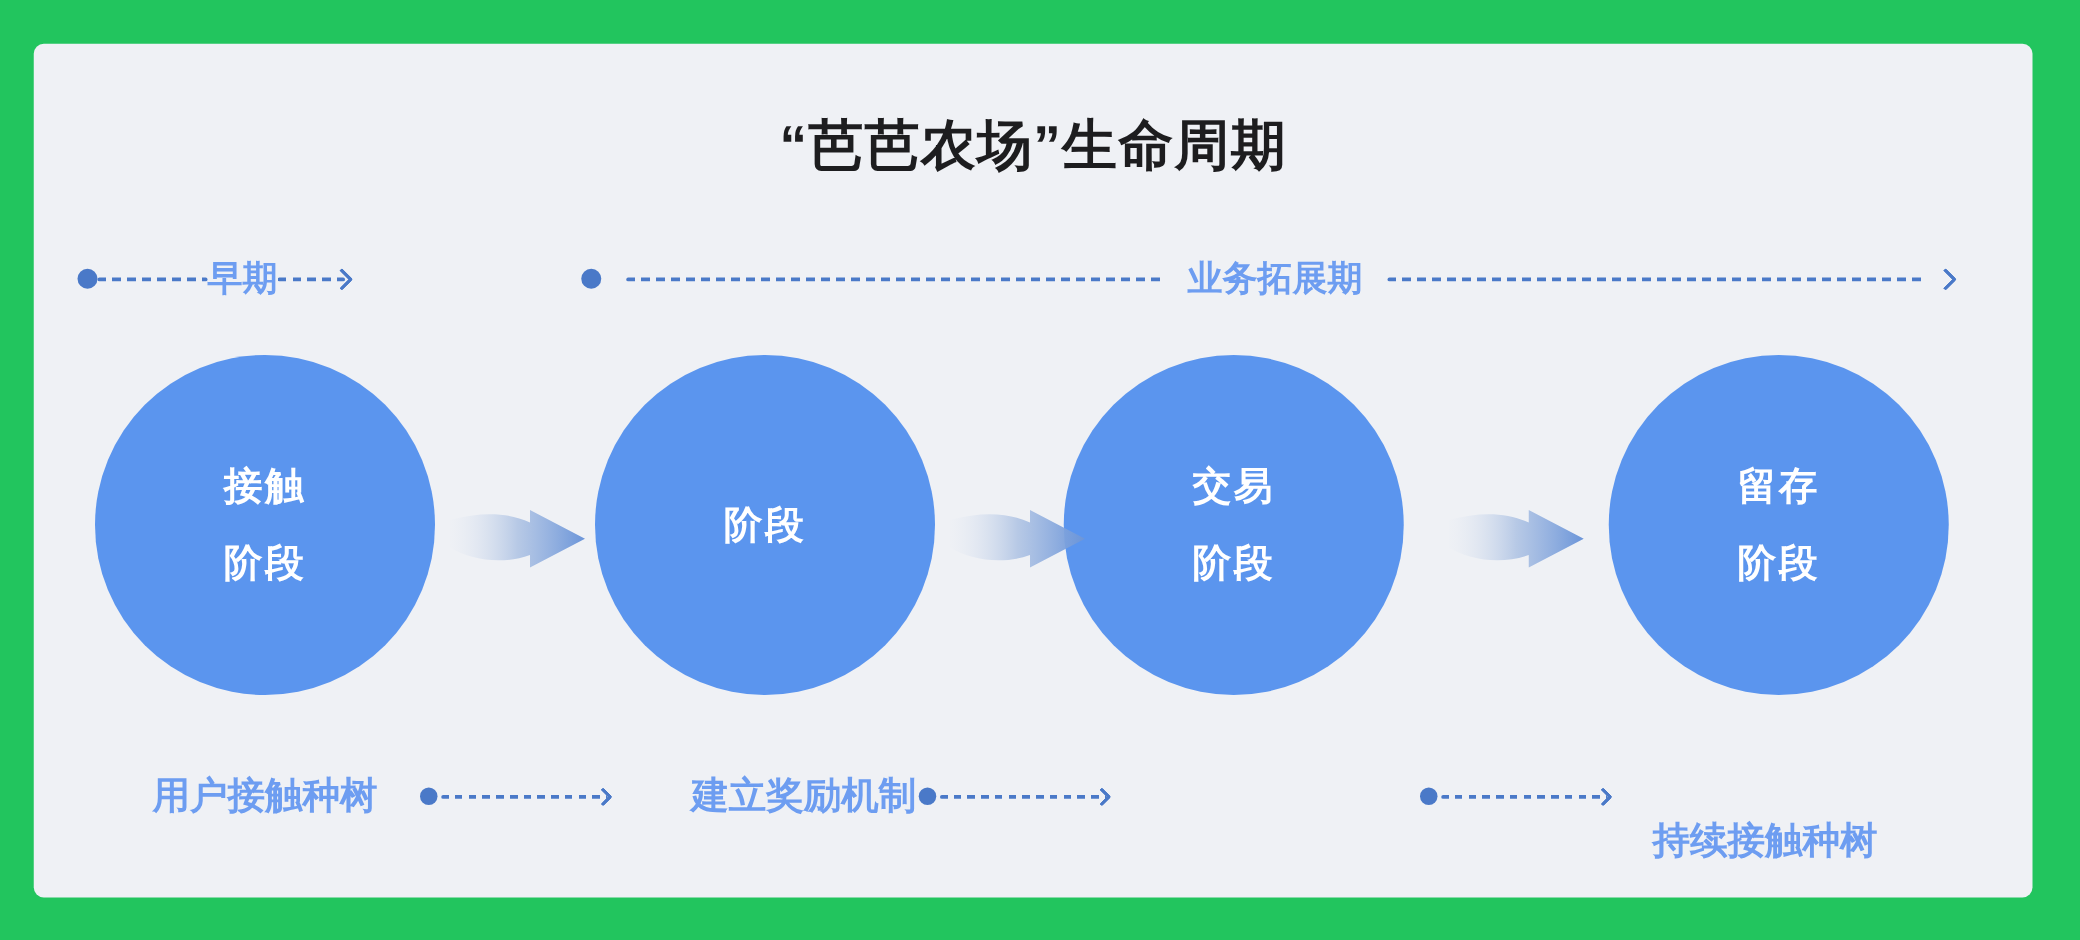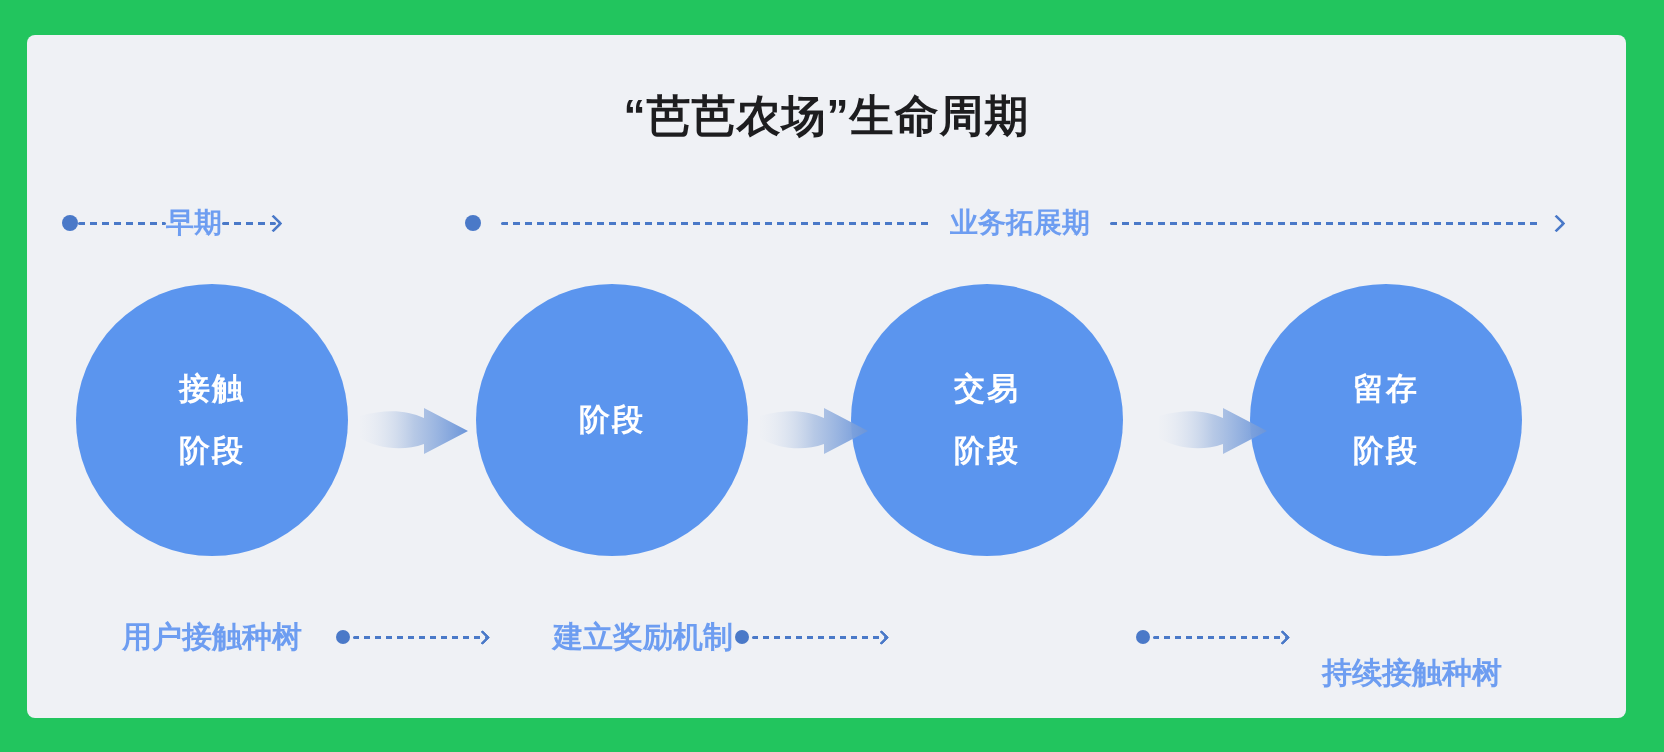--- a/index.html
+++ b/index.html
@@ -34,21 +34,21 @@
     margin:0 0;flex:0 0 auto;}
   .chevron{width:13px;height:13px;border-top:3px solid var(--dash-stroke);
     border-right:3px solid var(--dash-stroke);transform:rotate(45deg);
     border-radius:2px;flex:0 0 auto;margin-left:-9px;}
 
   
   .stage-circle{position:absolute;top:249px;width:272px;height:272px;border-radius:50%;
     background:var(--circle-fill);display:flex;align-items:center;justify-content:center;}
   .stage-text{color:var(--circle-text);font-size:31px;font-weight:700;line-height:62px;
     text-align:center;letter-spacing:2px;}
-  .c1{left:49px;} .c2{left:449px;} .c3{left:824px;} .c4{left:1223px;}
+  .c1{left:49px;} .c2{left:449px;} .c3{left:824px;} .c4{left:1260px;}
 
   
   .swoosh{position:absolute;top:371px;width:112px;height:50px;}
   .s1{left:331px;} .s2{left:731px;} .s3{left:1130px;}
 
   
   .note{position:absolute;top:584px;height:36px;line-height:36px;white-space:nowrap;
     font-size:30px;font-weight:700;color:var(--label-blue);transform:translateX(-50%);}
   .n1{left:185px;} .n2{left:585px;margin-left:31px;} .n3{left:984px;} .n4{left:1385px;margin-top:36px;}
   .note-connector{position:absolute;top:584px;height:36px;width:152px;

